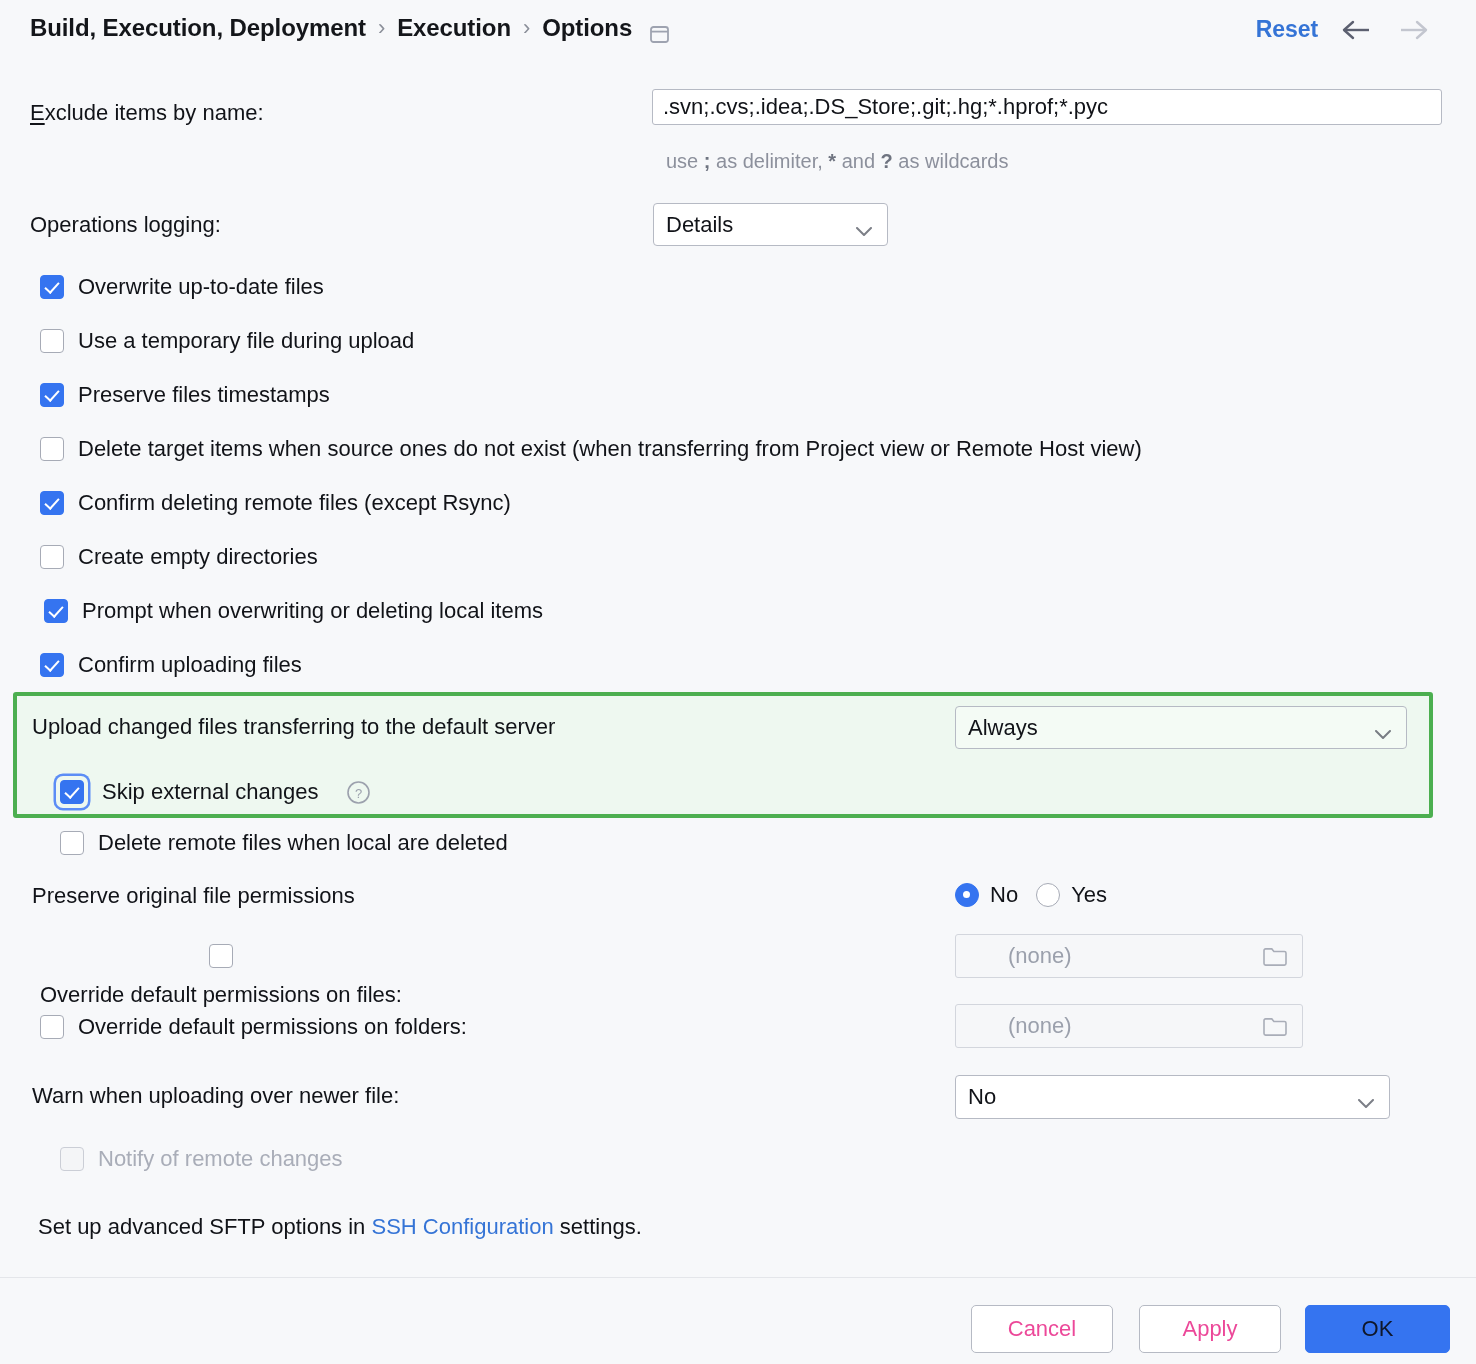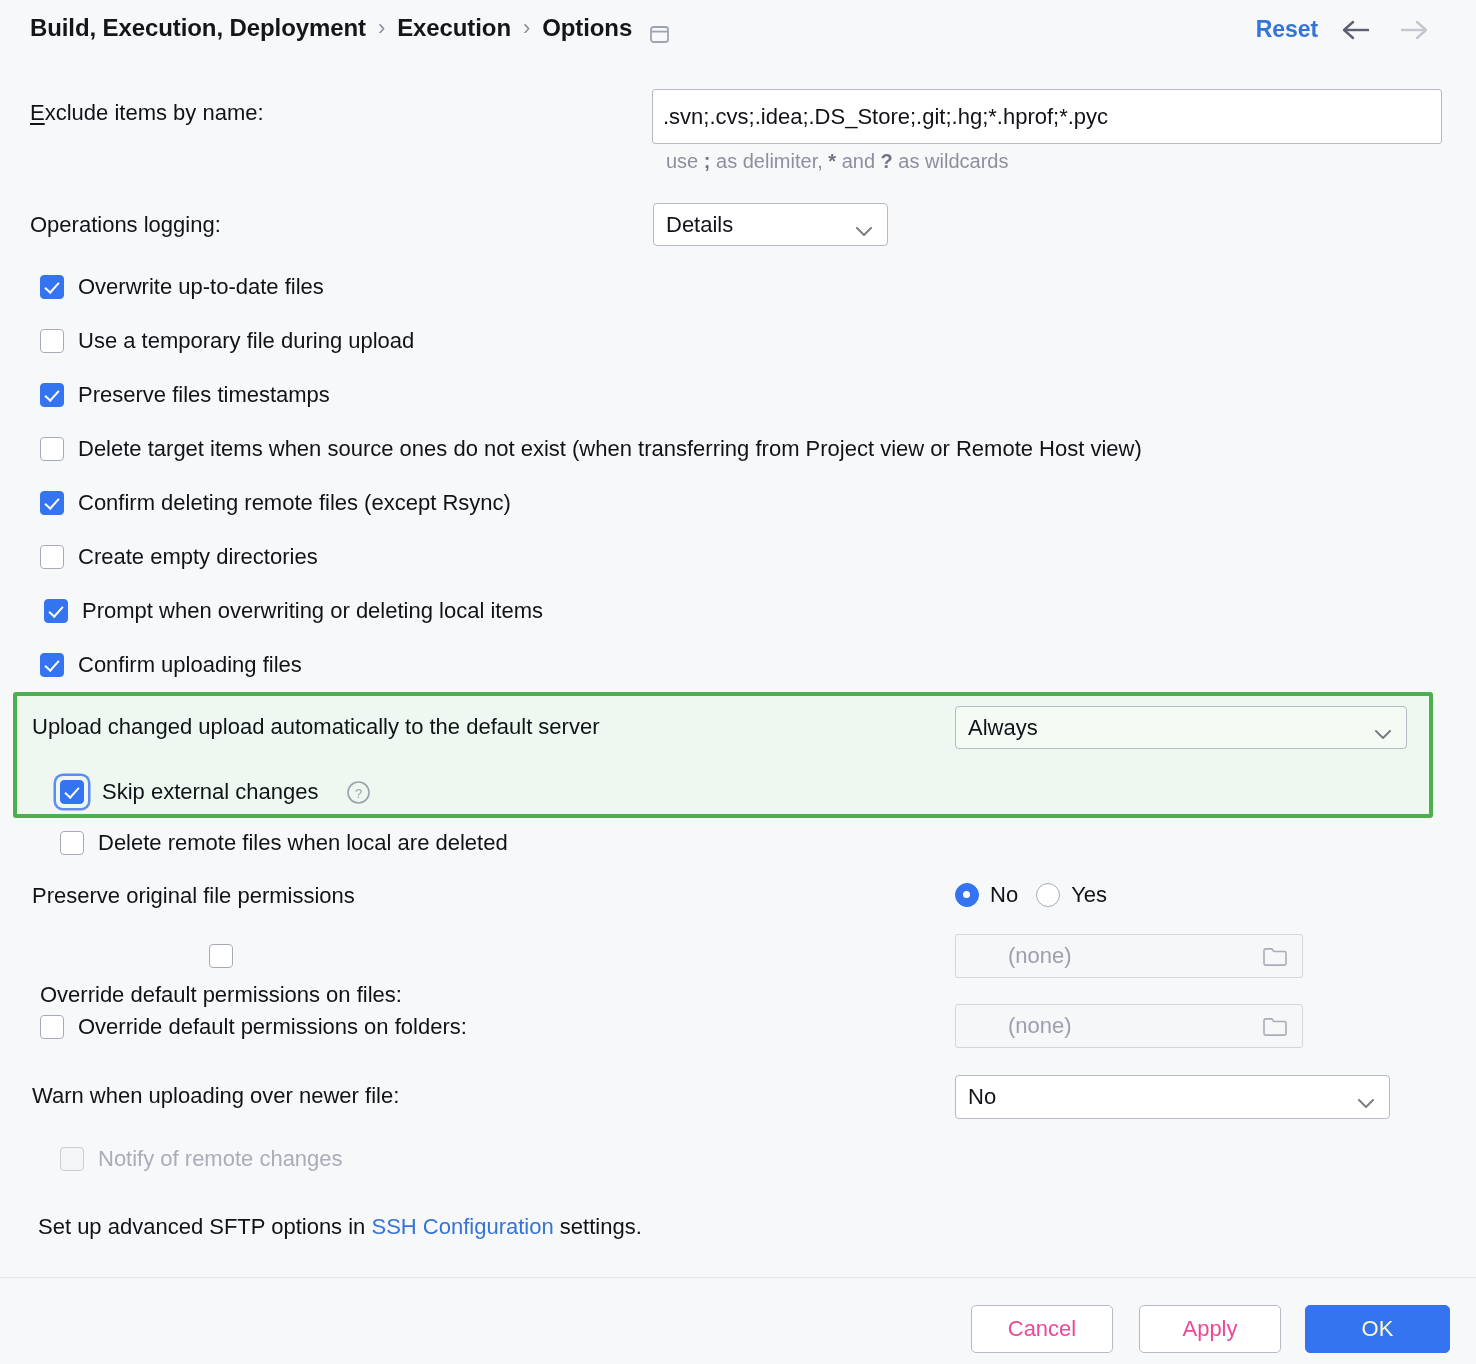--- a/index.html
+++ b/index.html
@@ -258,21 +258,21 @@
     justify-content: center;
     font-size: 22px;
     cursor: pointer;
     border: 1px solid #b6bac4;
     background: #ffffff;
     color: #ec4899;
   }
   .btn.primary {
     background: #3574f0;
     border-color: #3574f0;
-    color: #fef9c3;
+    color: #0f172a;
   }
 
   
   .footnote {
     position: absolute;
     font-size: 22px;
     color: #111318;
     white-space: nowrap;
   }
   .footnote a {
@@ -313,21 +313,21 @@
         <line x1="5" y1="12" x2="30" y2="12" stroke="#c3c6cf" stroke-width="2.4"></line>
         <polyline points="21,4 30,12 21,20" stroke="#c3c6cf" stroke-width="2.4" fill="none" stroke-linecap="round" stroke-linejoin="round"></polyline>
       </svg>
     </span>
   </div>
 </div>
 
 <div class="row-label" style="left:30px; top:100px;">
   <span class="mnemonic">E</span><span>xclude items by name:</span>
 </div>
-<div class="text-input" style="left:652px; top:89px; width:790px; height:55px;">
+<div class="text-input" style="left:652px; top:89px; width:790px; height:36px;">
   <span>.svn;.cvs;.idea;.DS_Store;.git;.hg;*.hprof;*.pyc</span>
 </div>
 <div class="hint" style="left:666px; top:150px;">
   <span>use </span><b>;</b><span> as delimiter, </span><b>*</b><span> and </span><b>?</b><span> as wildcards</span>
 </div>
 
 <div class="row-label" style="left:30px; top:212px;">Operations logging:</div>
 <div class="combo" style="left:653px; top:203px; width:235px; height:43px;">
   <span class="val">Details</span>
   <span class="chev">
@@ -365,21 +365,21 @@
   <span class="cb checked"></span>
   <span class="cb-label">Prompt when overwriting or deleting local items</span>
 </div>
 <div class="cb-row" style="left:40px; top:652px;">
   <span class="cb checked"></span>
   <span class="cb-label">Confirm uploading files</span>
 </div>
 
 <div class="highlight-box" style="left:13px; top:692px; width:1420px; height:126px;"></div>
 
-<div class="row-label" style="left:32px; top:714px;">Upload changed upload automatically to the default server</div>
+<div class="row-label" style="left:32px; top:714px;">Upload changed files transferring to the default server</div>
 <div class="combo green-bg" style="left:955px; top:706px; width:452px; height:43px;">
   <span class="val">Always</span>
   <span class="chev">
     <svg viewBox="0 0 22 14" width="22" height="14" fill="none">
       <polyline points="4,4 11,11 18,4" stroke="#4a4e59" stroke-width="2" fill="none" stroke-linecap="round" stroke-linejoin="round"></polyline>
     </svg>
   </span>
 </div>
 
 <div class="cb-row" style="left:60px; top:776px;">

